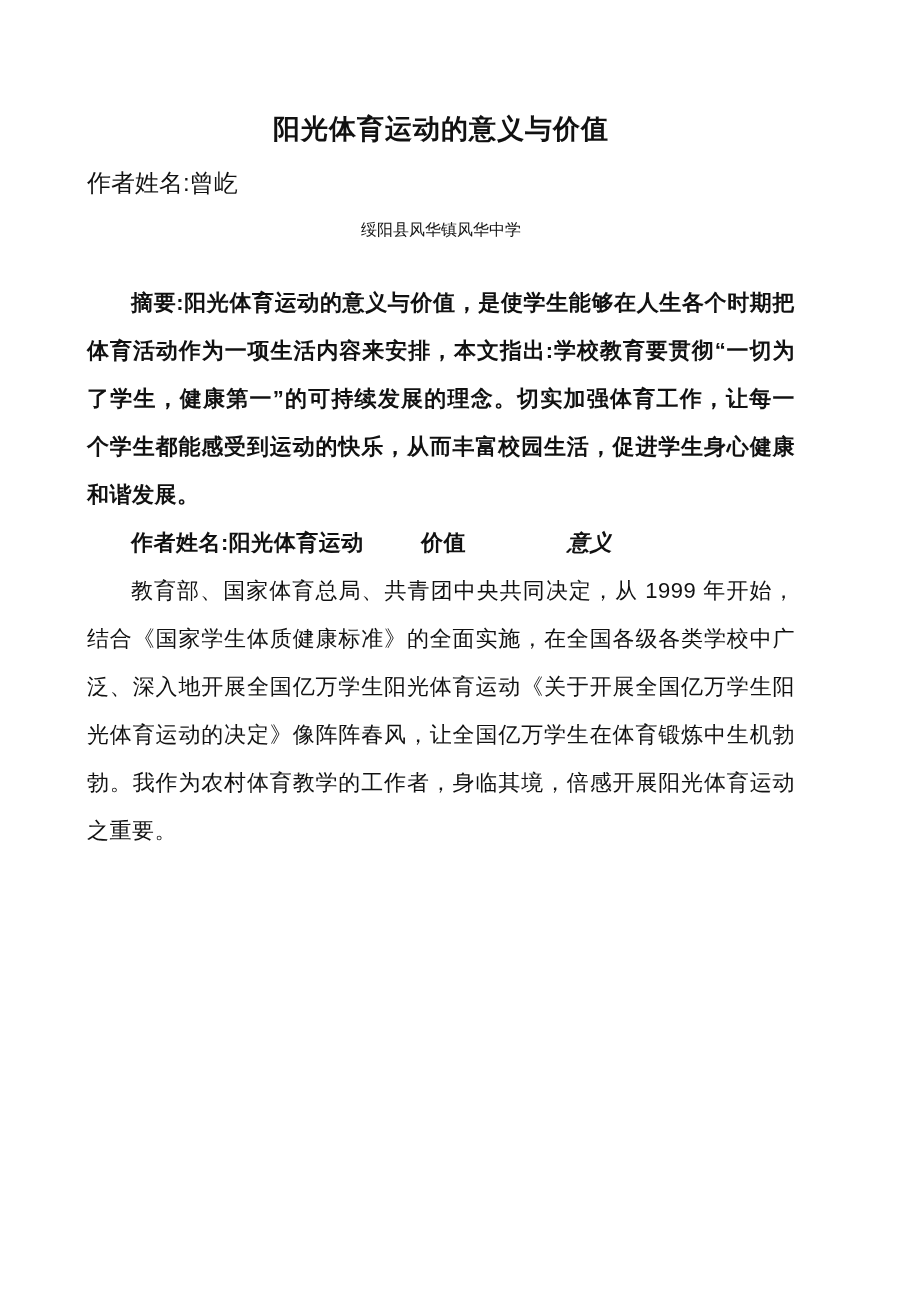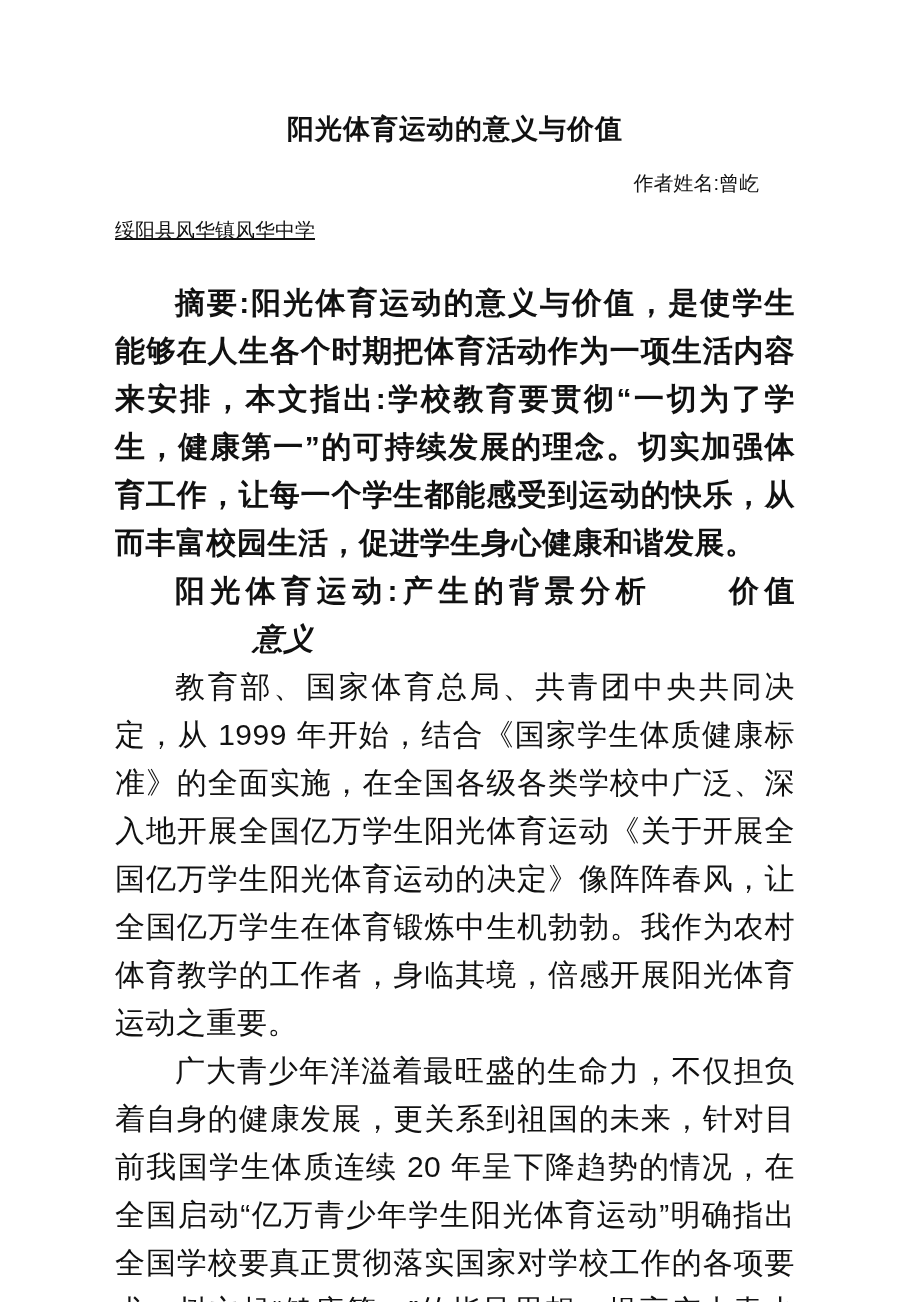--- a/index.html
+++ b/index.html
@@ -11,47 +11,45 @@
     width: 920px;
     height: 1302px;
     overflow: hidden;
     font-family: "Liberation Sans", "DejaVu Sans", sans-serif;
     color: #111111;
   }
   .page {
     box-sizing: border-box;
     width: 920px;
     height: 1302px;
-    padding: 112px 125px 0 115px;
+    padding: 112px 125px 0 87px;
     background: #ffffff;
   }
   .doc-title {
     margin: 0;
     font-size: 27px;
     line-height: 34px;
     font-weight: bold;
     text-align: center;
     letter-spacing: 1px;
   }
   .author-line {
     margin: 24px 36px 0 0;
-    font-size: 20px;
+    font-size: 24px;
     line-height: 26px;
-    text-align: right;
   }
   .affiliation-line {
     margin: 22px 0 0 0;
-    font-size: 20px;
+    font-size: 16px;
     line-height: 24px;
-    text-align: left;
-    text-decoration: underline;
+    text-align: center;
   }
   .body-text {
     margin: 0;
-    font-size: 30px;
+    font-size: 22px;
     line-height: 48px;
     text-align: justify;
     text-indent: 2em;
     letter-spacing: 0.5px;
   }
   .first-para {
     margin-top: 37px;
   }
   .bold {
     font-weight: bold;
@@ -70,20 +68,19 @@
 <div class="page">
 
   <h1 class="doc-title">阳光体育运动的意义与价值</h1>
 
   <div class="author-line">作者姓名:曾屹</div>
 
   <div class="affiliation-line">绥阳县风华镇风华中学</div>
 
   <p class="body-text bold first-para">摘要:阳光体育运动的意义与价值，是使学生能够在人生各个时期把体育活动作为一项生活内容来安排，本文指出:学校教育要贯彻“一切为了学生，健康第一”的可持续发展的理念。切实加强体育工作，让每一个学生都能感受到运动的快乐，从而丰富校园生活，促进学生身心健康和谐发展。</p>
 
-  <p class="body-text bold"><span class="kw-label">阳光体育运动:</span><span class="kw">产生的背景分析</span><span class="kw">价值</span><span class="kw kw-last">意义</span></p>
+  <p class="body-text bold"><span class="kw-label">作者姓名:</span><span class="kw">阳光体育运动</span><span class="kw">价值</span><span class="kw kw-last">意义</span></p>
 
   <p class="body-text">教育部、国家体育总局、共青团中央共同决定，从 1999 年开始，结合《国家学生体质健康标准》的全面实施，在全国各级各类学校中广泛、深入地开展全国亿万学生阳光体育运动《关于开展全国亿万学生阳光体育运动的决定》像阵阵春风，让全国亿万学生在体育锻炼中生机勃勃。我作为农村体育教学的工作者，身临其境，倍感开展阳光体育运动之重要。</p>
 
 
-  <p class="body-text">广大青少年洋溢着最旺盛的生命力，不仅担负着自身的健康发展，更关系到祖国的未来，针对目前我国学生体质连续 20 年呈下降趋势的情况，在全国启动“亿万青少年学生阳光体育运动”明确指出全国学校要真正贯彻落实国家对学校工作的各项要求，树立起“健康第一”的指导思想，提高广大青少年对体育锻炼的兴趣，保障学生拥有充足的睡眠，建立健康的生活方式。</p>
 
 </div>
 
 </body></html>

